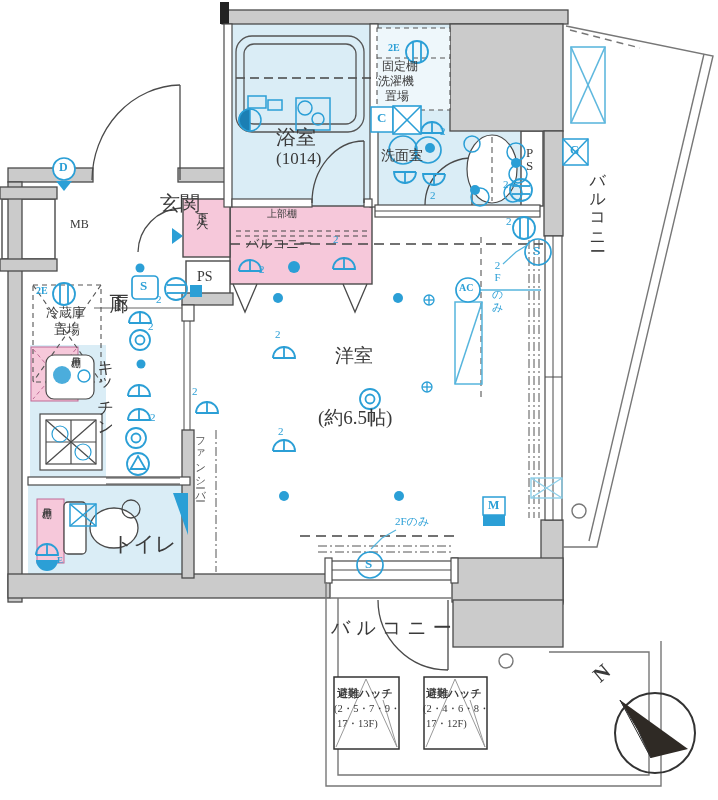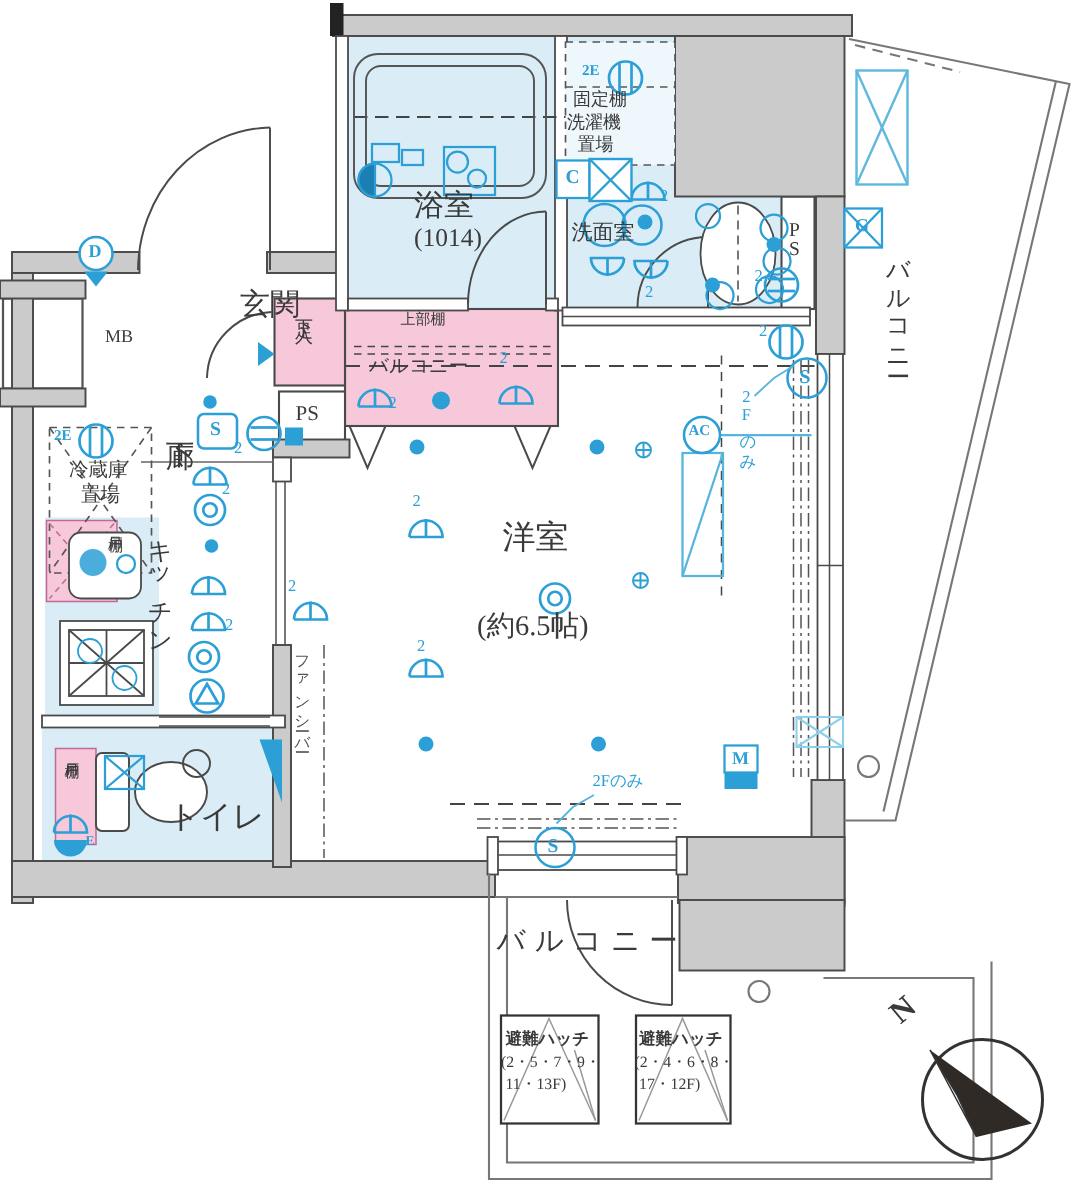--- a/index.html
+++ b/index.html
@@ -364,33 +364,33 @@
 <div class="t v" style="left:97px;top:349px;font-size:16px;">キッチン</div>
 <div class="t v" style="left:41px;top:501px;font-size:10px;letter-spacing:0;">吊戸棚</div>
 <div class="t" style="left:112px;top:533px;font-size:21px;">トイレ</div>
 <div class="t" style="left:276px;top:127px;font-size:20px;">浴室</div>
 <div class="t" style="left:276px;top:150px;font-size:17px;">(1014)</div>
 <div class="t" style="left:381px;top:149px;font-size:14px;">洗面室</div>
 <div class="t b" style="left:388px;top:43px;font-size:10px;font-weight:bold;">2E</div>
 <div class="t" style="left:382px;top:60px;font-size:12px;">固定棚</div>
 <div class="t" style="left:378px;top:75px;font-size:12px;">洗濯機</div>
 <div class="t" style="left:385px;top:90px;font-size:12px;">置場</div>
-<div class="t" style="left:335px;top:346px;font-size:22px;">洋室</div>
+<div class="t" style="left:335px;top:346px;font-size:19px;">洋室</div>
 <div class="t" style="left:318px;top:408px;font-size:19px;">(約6.5帖)</div>
 <div class="t" style="left:267px;top:209px;font-size:10px;">上部棚</div>
 <div class="t" style="left:246px;top:237px;font-size:13px;">バルコニー</div>
 <div class="t v" style="left:195px;top:430px;font-size:10.5px;letter-spacing:1px;color:#555;">ファンシーバー</div>
 <div class="t v" style="left:589px;top:162px;font-size:16px;">バルコニー</div>
 <div class="t" style="left:331px;top:618px;font-size:19px;letter-spacing:6px;">バルコニー</div>
 <div class="t v b" style="left:491px;top:259px;font-size:11px;letter-spacing:0;">2Fのみ</div>
 <div class="t b" style="left:395px;top:516px;font-size:11px;">2Fのみ</div>
 
 <div class="t" style="left:337px;top:688px;font-size:11px;font-weight:bold;">避難ハッチ</div>
 <div class="t" style="left:334px;top:703px;font-size:10.5px;">(2・5・7・9・</div>
-<div class="t" style="left:337px;top:718px;font-size:10.5px;">11・13F)</div>
+<div class="t" style="left:337px;top:718px;font-size:10.5px;">17・13F)</div>
 <div class="t" style="left:426px;top:688px;font-size:11px;font-weight:bold;">避難ハッチ</div>
 <div class="t" style="left:423px;top:703px;font-size:10.5px;">(2・4・6・8・</div>
 <div class="t" style="left:426px;top:718px;font-size:10.5px;">17・12F)</div>
 
 <div class="t b" style="left:59px;top:161px;font-size:12px;font-weight:bold;">D</div>
 <div class="t b" style="left:140px;top:279px;font-size:13px;font-weight:bold;">S</div>
 <div class="t b" style="left:533px;top:244px;font-size:13px;font-weight:bold;">S</div>
 <div class="t b" style="left:365px;top:557px;font-size:13px;font-weight:bold;">S</div>
 <div class="t b" style="left:570px;top:144px;font-size:12px;font-weight:bold;">G</div>
 <div class="t b" style="left:377px;top:111px;font-size:13px;font-weight:bold;">C</div>

